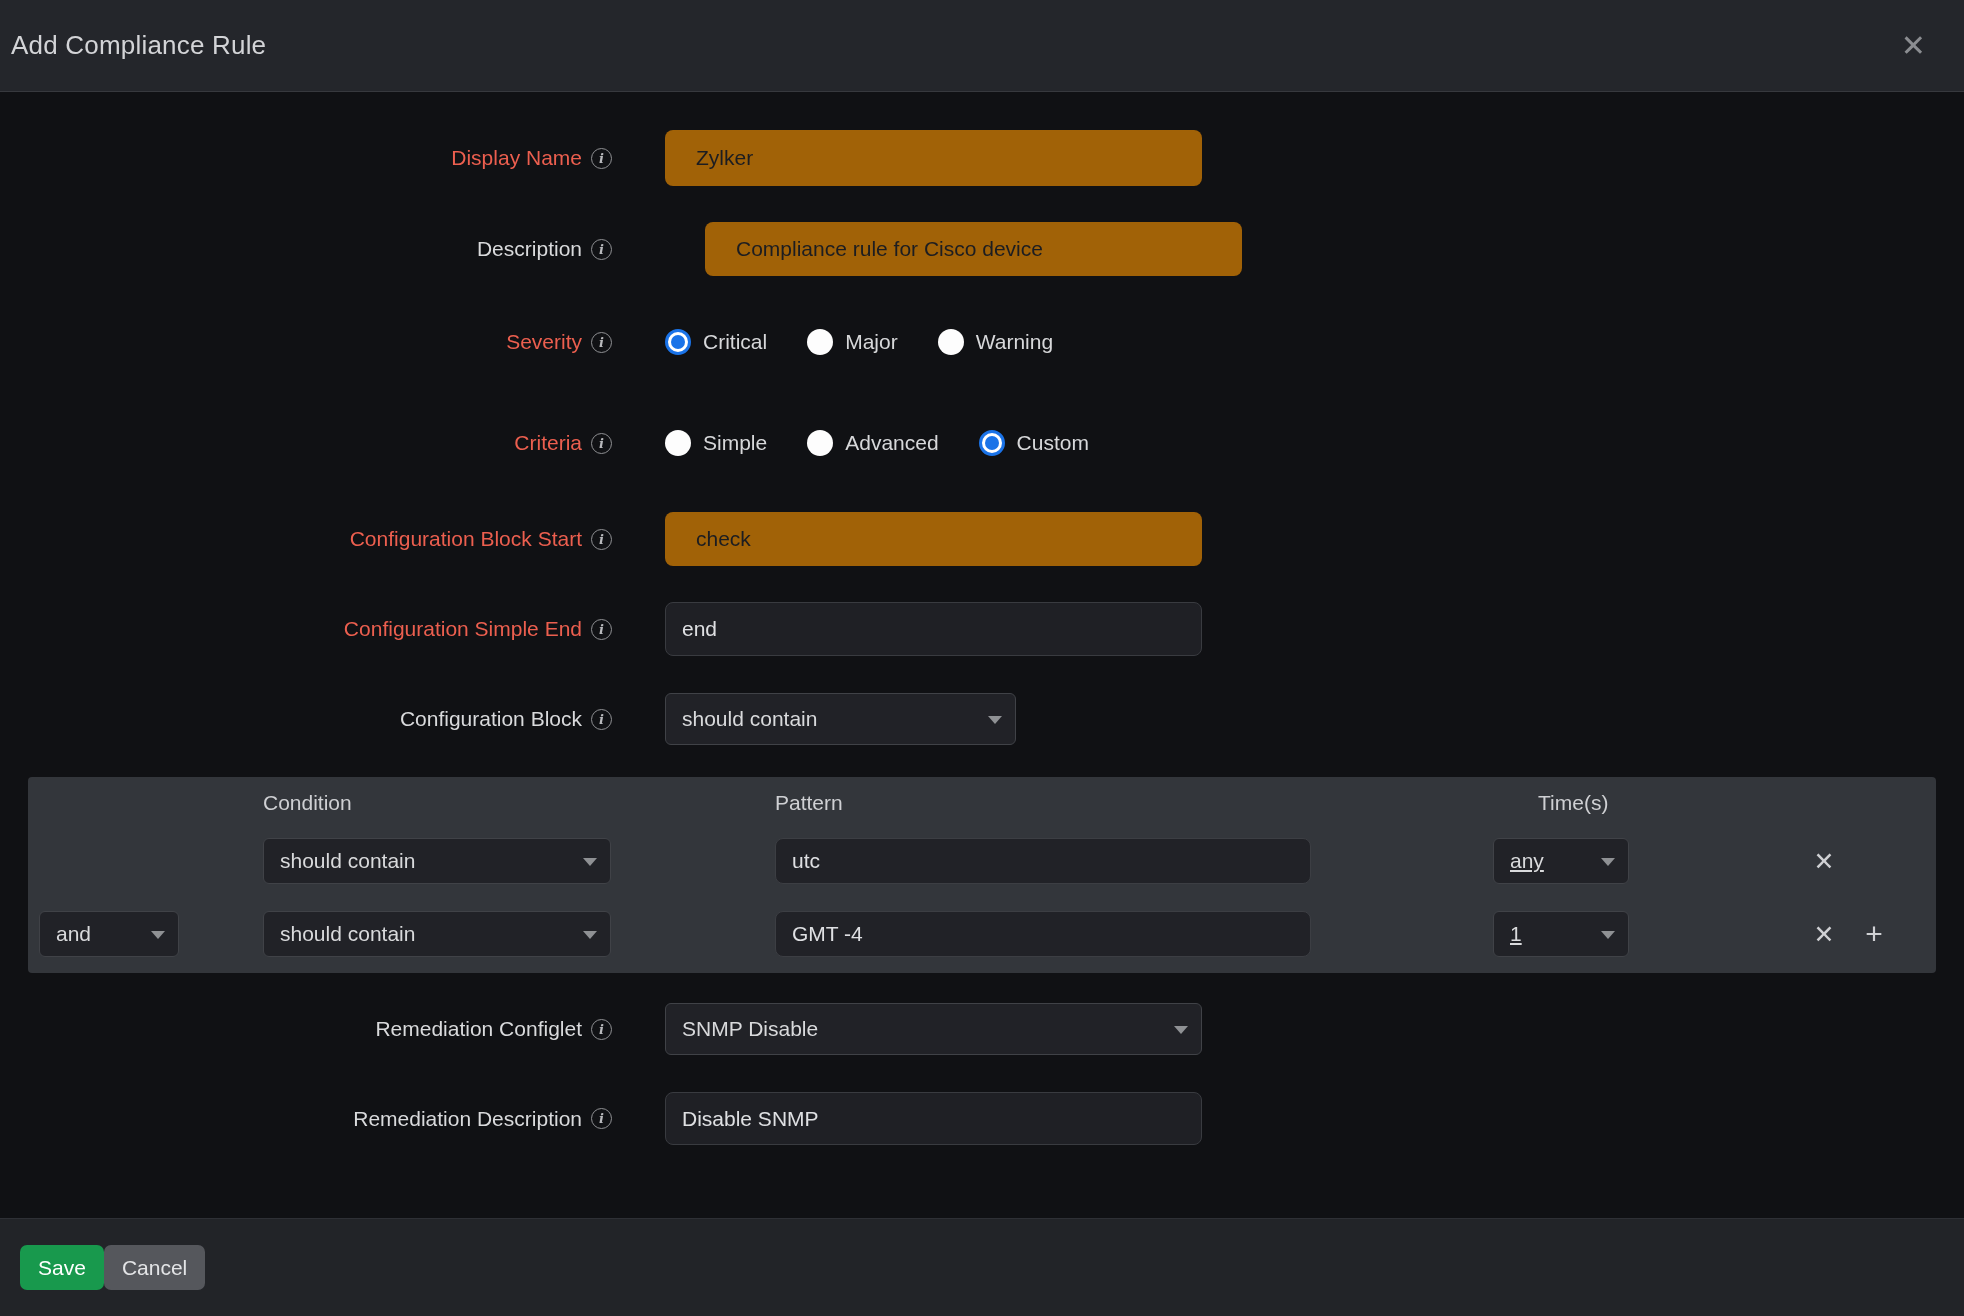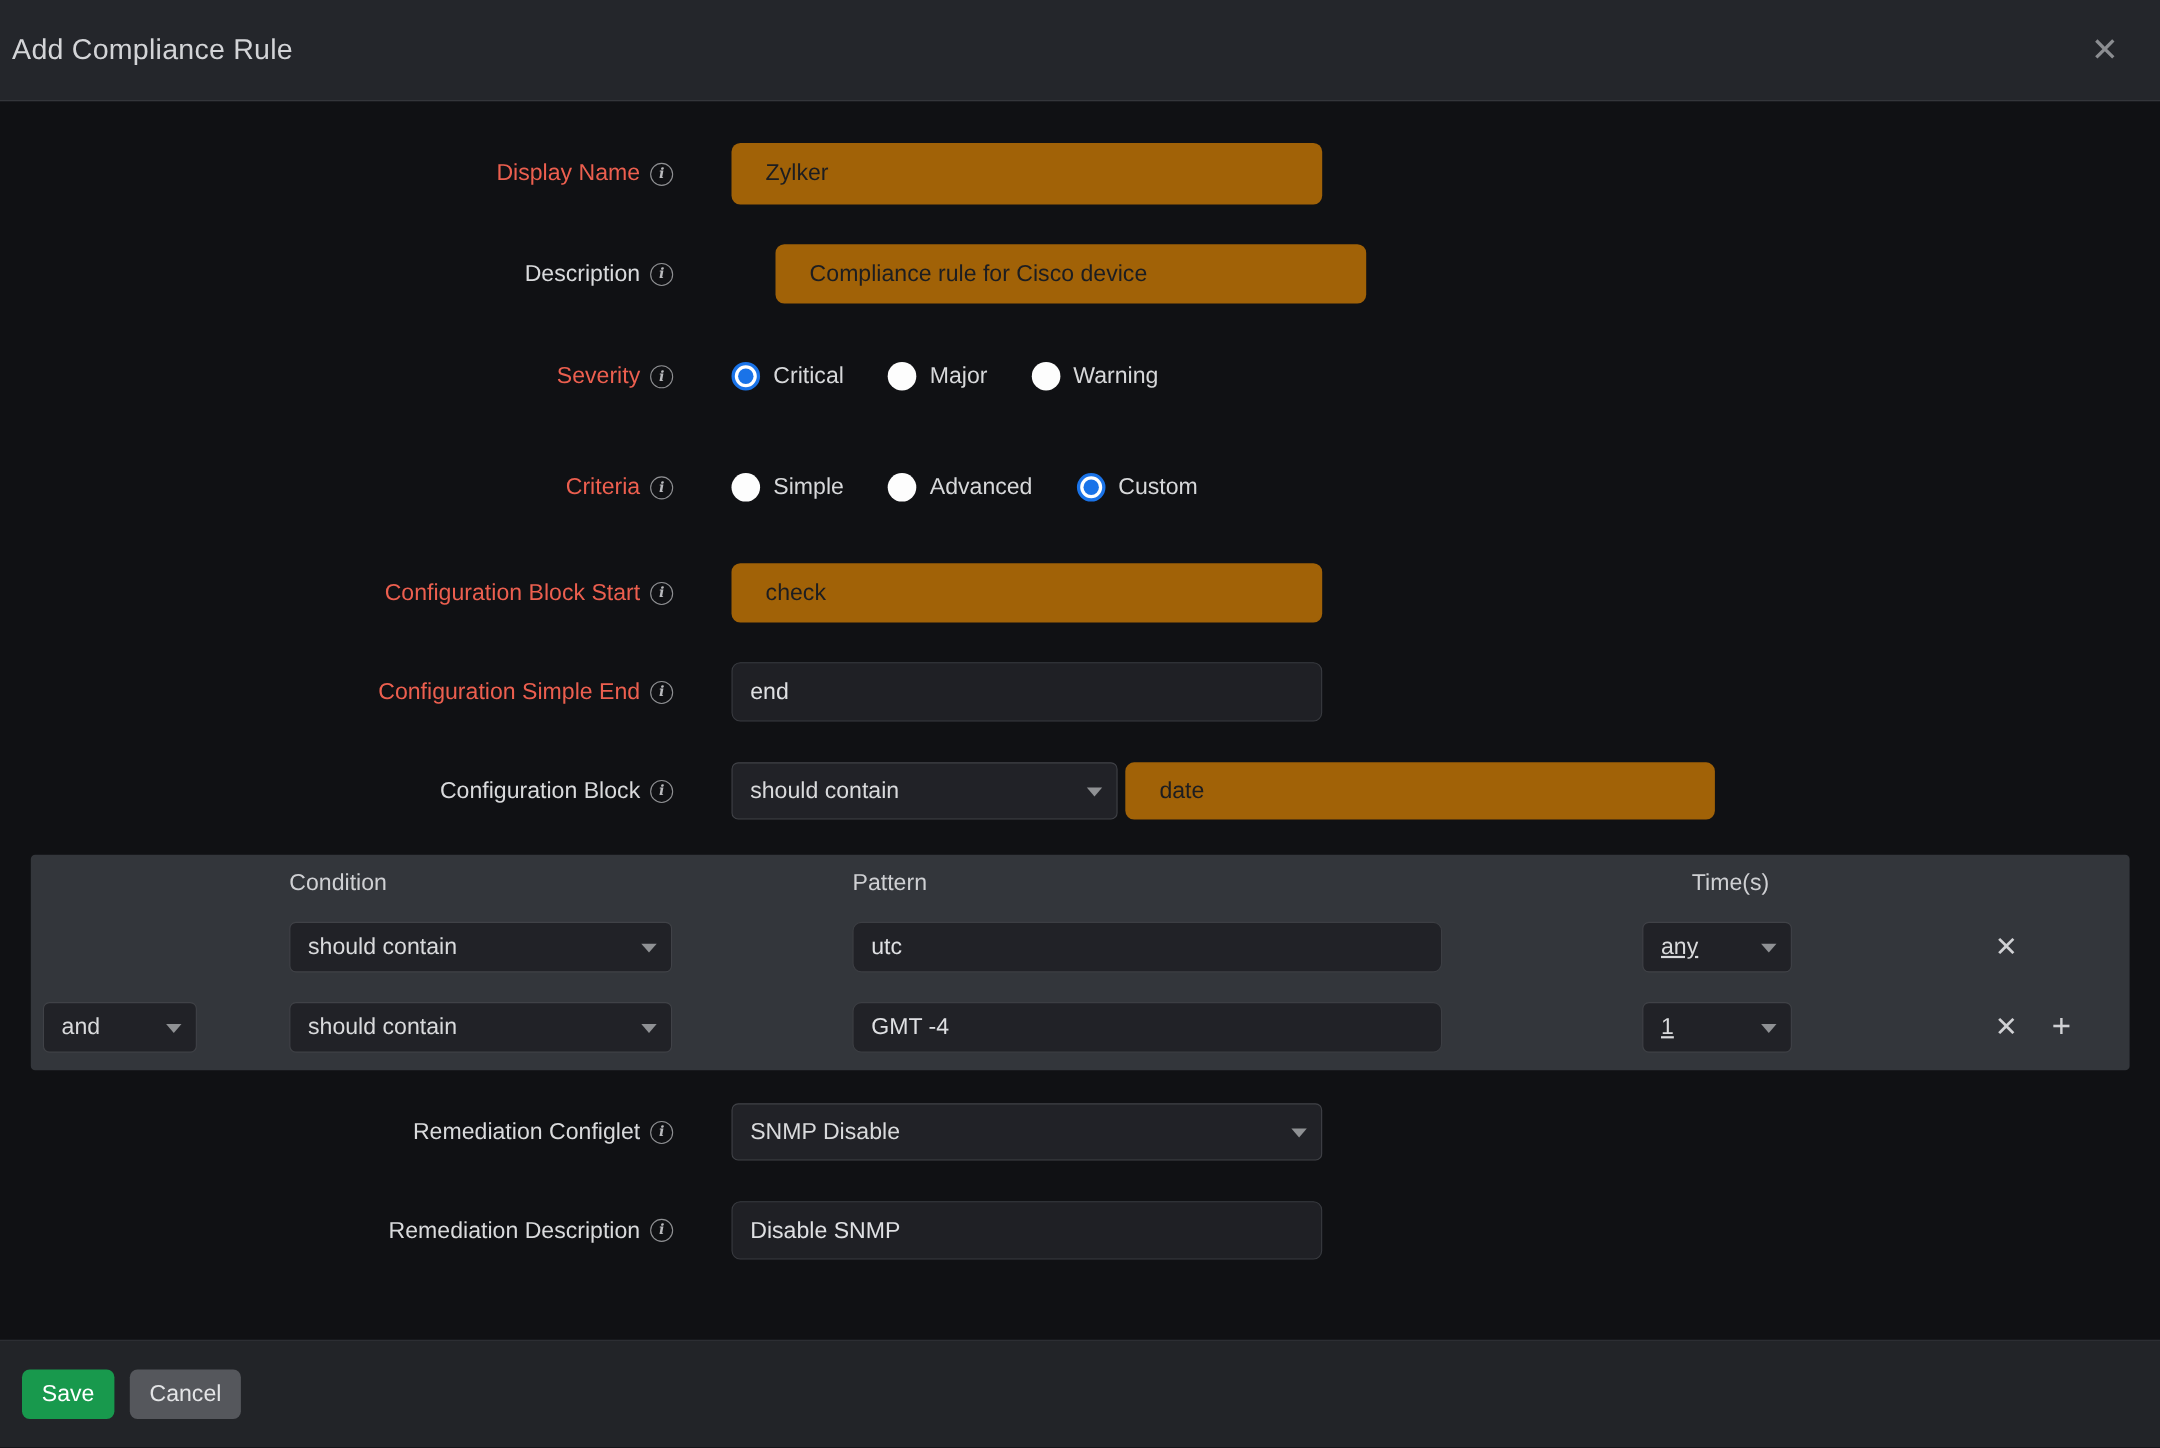--- a/index.html
+++ b/index.html
@@ -84,21 +84,21 @@
   .time-sel{ left:1465px; width:136px;text-decoration:underline; }
   .icon-btn{
     position:absolute; width:40px; height:46px; display:flex; align-items:center;
     justify-content:center; cursor:pointer; color:#d0d1d4; font-size:25px;
   }
   .rm{ left:1776px; } .add{ left:1826px; font-size:30px; font-weight:400; }
   
   .dlg-footer{
     position:absolute; left:0; top:1218px; width:1964px; height:98px;
     background:#222428; border-top:1px solid #2e3035;
-    display:flex; align-items:center; padding-left:20px; gap:14px;
+    display:flex; align-items:center; padding-left:20px; 
   }
   .btn{ height:45px; border:none; border-radius:7px; font-size:21px; cursor:pointer;
         font-family:"Liberation Sans","DejaVu Sans",sans-serif; padding:0 18px;}
   .btn-save{ background:#18994d; color:#fff; }
   .btn-cancel{ background:#55575c; color:#e3e4e6; }
 </style>
 </head>
 <body>
 
 <div class="dlg-header">
@@ -191,21 +191,20 @@
 <div class="row" style="top:693px; height:52px;">
   <div class="lbl">
     <span class="lbl-text">Configuration Block</span>
     <span class="info">i</span>
   </div>
   <div class="ctrl" style="gap:7px;">
     <div class="select" style="width:351px;height:52px;">
       <span>should contain</span>
       <span class="caret"></span>
     </div>
-    <input class="inp-light" style="width: 536px; height: 52px;" type="text" value="date">
   </div>
 </div>
 
 <div class="panel">
   <div class="hdr c-cond">Condition</div>
   <div class="hdr c-pat">Pattern</div>
   <div class="hdr c-time">Time(s)</div>
 
   <div class="select pn r1 cond-sel">
     <span>should contain</span>

